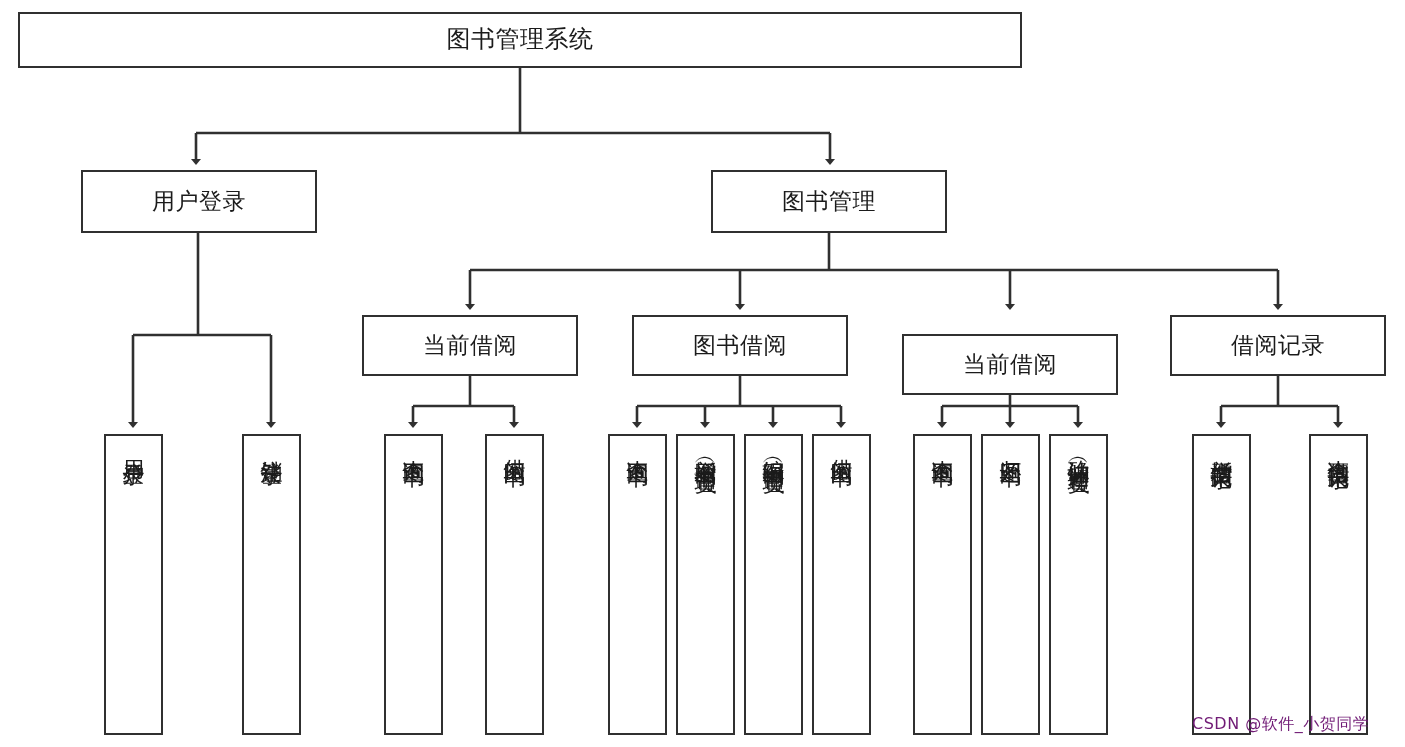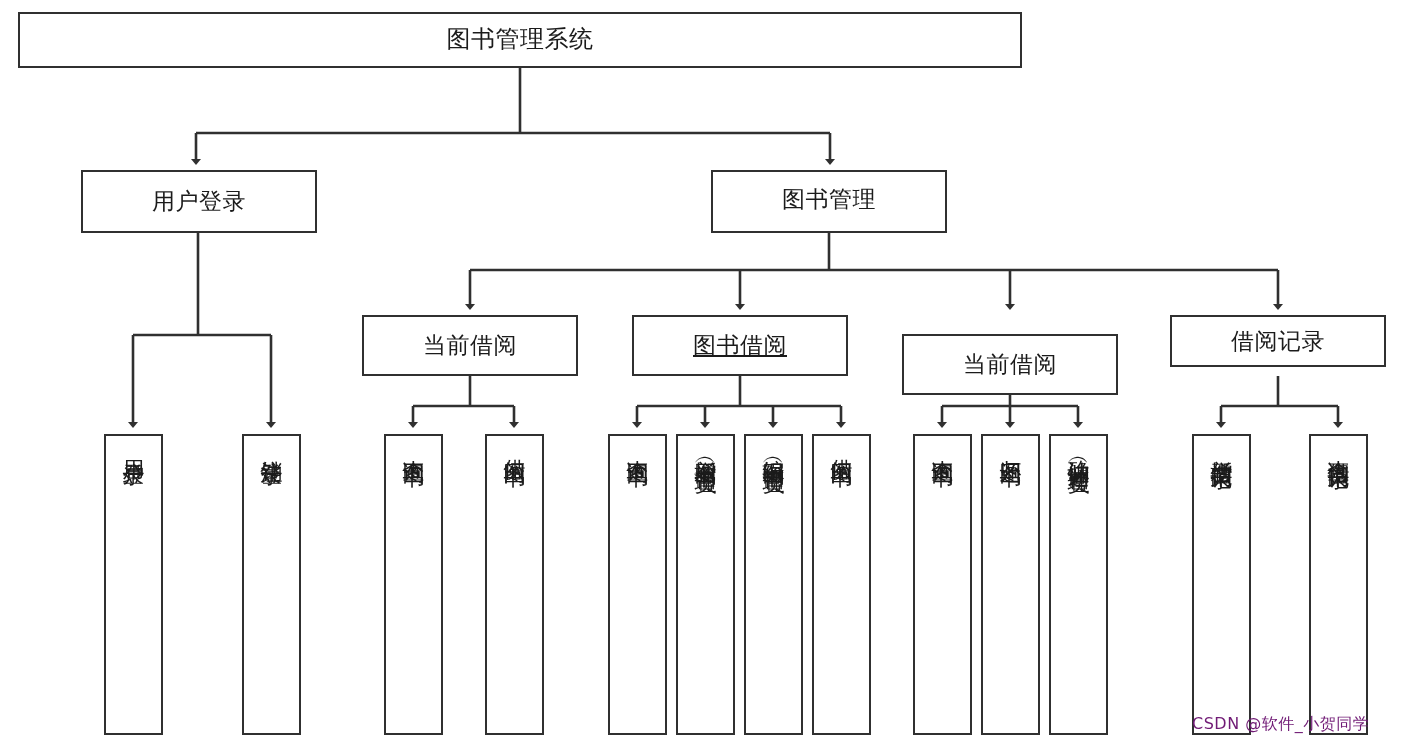--- a/index.html
+++ b/index.html
@@ -131,34 +131,34 @@
     </g>
   </svg>
 
   <div class="node h root" style="left:18px; top:12px; width:1004px; height:56px;">
     <span class="node-label">图书管理系统</span>
   </div>
 
   <div class="node h" style="left:81px; top:170px; width:236px; height:63px;">
     <span class="node-label">用户登录</span>
   </div>
-  <div class="node h" style="left:711px; top:170px; width:236px; height:63px;font-family:Liberation Mono, monospace;">
+  <div class="node h" style="left:711px; top:170px; width:236px; height:63px;">
     <span class="node-label">图书管理</span>
   </div>
 
   <div class="node h" style="left:362px; top:315px; width:216px; height:61px;">
     <span class="node-label">当前借阅</span>
   </div>
-  <div class="node h" style="left:632px; top:315px; width:216px; height:61px;text-decoration:underline;">
+  <div class="node h" style="left:632px; top:315px; width:216px; height:61px;">
     <span class="node-label">图书借阅</span>
   </div>
   <div class="node h" style="left:902px; top:315px; width:216px; height:61px;margin-top:19px;">
     <span class="node-label">当前借阅</span>
   </div>
-  <div class="node h" style="left:1170px; top:315px; width:216px; height:52px;">
+  <div class="node h" style="left:1170px; top:315px; width:216px; height:61px;">
     <span class="node-label">借阅记录</span>
   </div>
 
   <div class="node v" style="left:104px; top:434px; width:59px; height:301px;">
     <span class="node-label">用户登录</span>
   </div>
   <div class="node v" style="left:242px; top:434px; width:59px; height:301px;">
     <span class="node-label">注销登录</span>
   </div>
 

